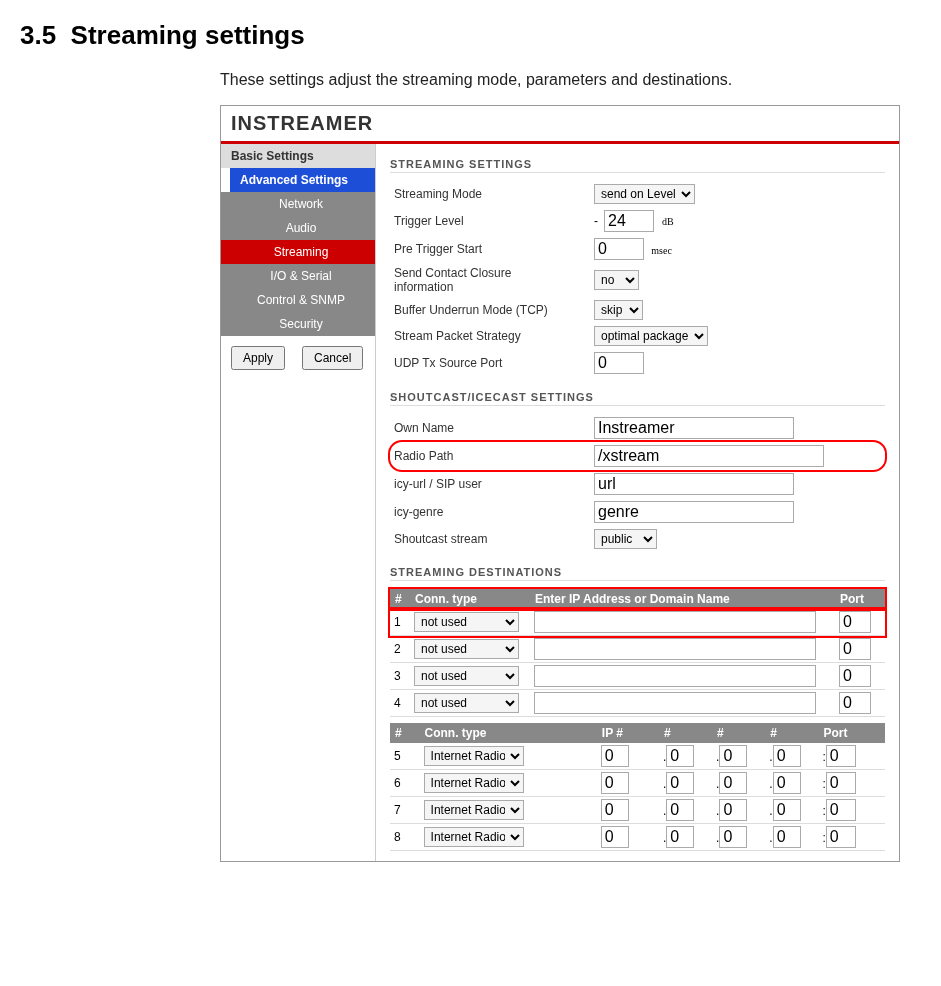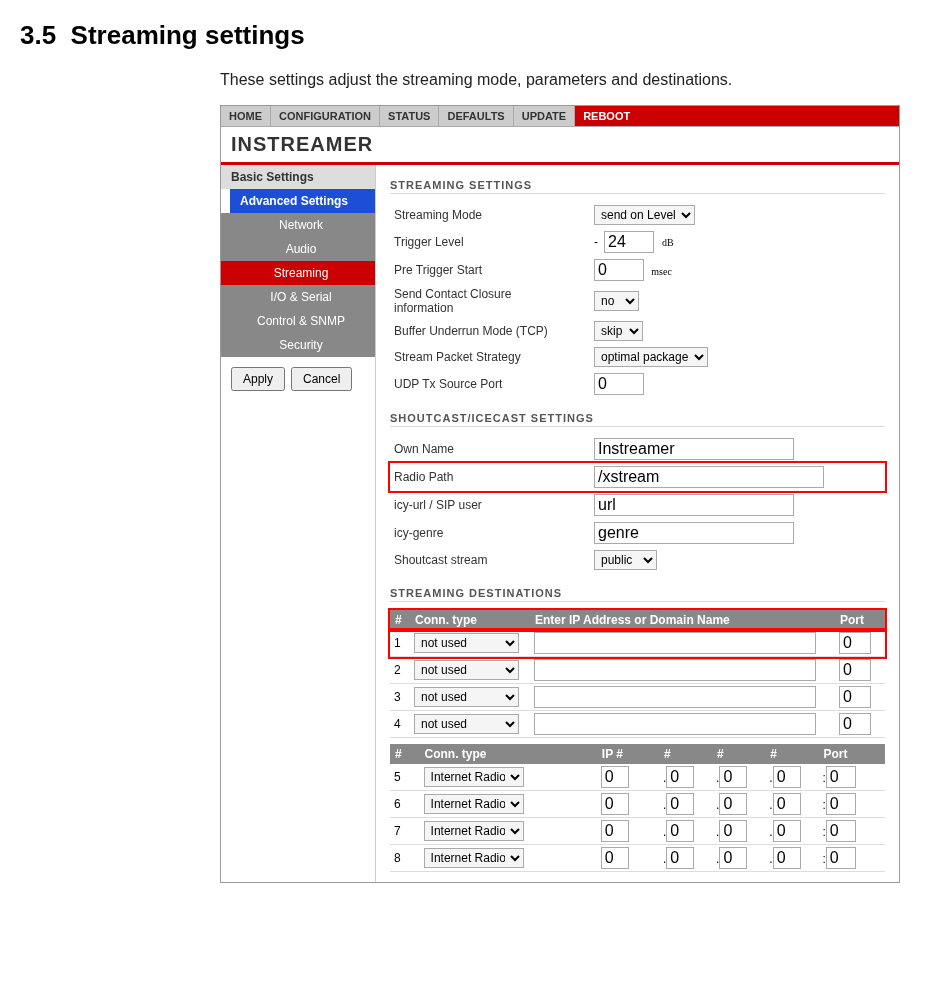--- a/index.html
+++ b/index.html
@@ -23,21 +23,21 @@
     .main-layout { display: flex; }
 
     
     .sidebar { width: 155px; min-width: 155px; background: #fff; border-right: 1px solid #ccc; }
     .sidebar-item { padding: 5px 10px; font-size: 12px; cursor: pointer; }
     .sidebar-item.active { background: #1d4ed8; color: #fff; font-weight: bold; margin-left: 9px; }
     .sidebar-item.header { background: #ddd; color: #333; font-weight: bold; font-size: 12px; }
     .sidebar-item.sub { background: #888; color: #fff; padding-left: 16px; text-align: center; }
     .sidebar-item.sub.selected { background: #c00; color: #fff; }
 
-    .sidebar-buttons { padding: 10px; display: flex; gap: 6px; }
+    .sidebar-buttons { padding: 10px; display: flex; gap: 17px; }
     .sidebar-buttons button { font-size: 12px; padding: 3px 10px; cursor: pointer; }
 
     
     .content { flex: 1; padding: 10px 14px; }
 
     .section-title { font-size: 11px; font-weight: bold; color: #555; letter-spacing: 1px; margin-bottom: 8px; margin-top: 4px; border-bottom: 1px solid #ddd; padding-bottom: 2px; }
 
     .form-table { width: 100%; border-collapse: collapse; margin-bottom: 14px; }
     .form-table tr td { padding: 3px 4px; vertical-align: middle; font-size: 12px; }
     .form-table tr td:first-child { width: 200px; font-weight: normal; color: #333; }
@@ -67,28 +67,20 @@
 
 <h1>
   <span>3.5</span>&nbsp;
   <span>Streaming settings</span>
 </h1>
 
 <p class="intro-text">These settings adjust the streaming mode, parameters and destinations.</p>
 
 <div class="ui-wrapper">
 
-  <div class="top-nav">
-    <a>HOME</a>
-    <a>CONFIGURATION</a>
-    <a>STATUS</a>
-    <a>DEFAULTS</a>
-    <a>UPDATE</a>
-    <a>REBOOT</a>
-  </div>
 
   <div class="brand-bar">
     <span class="brand-name">INSTREAMER</span>
   </div>
 
   <div class="main-layout">
 
     <div class="sidebar">
       <div class="sidebar-item header">Basic Settings</div>
       <div class="sidebar-item active">Advanced Settings</div>
@@ -173,21 +165,21 @@
 
       <div class="section-title">SHOUTCAST/ICECAST SETTINGS</div>
       <table class="form-table">
         <tbody>
             <tr>
           <td>Own Name</td>
           <td>
             <input type="text" class="input-lg" value="Instreamer" style="">
           </td>
         </tr>
-        <tr style="outline:2px solid red;">
+        <tr style="outline:2px solid red;border-radius:12px;">
           <td>Radio Path</td>
           <td>
             <input type="text" class="radio-path-input" value="/xstream" style="width: 230px;">
           </td>
         </tr>
         <tr>
           <td>icy-url / SIP user</td>
           <td>
             <input type="text" class="input-lg" value="url" style="">
           </td>

